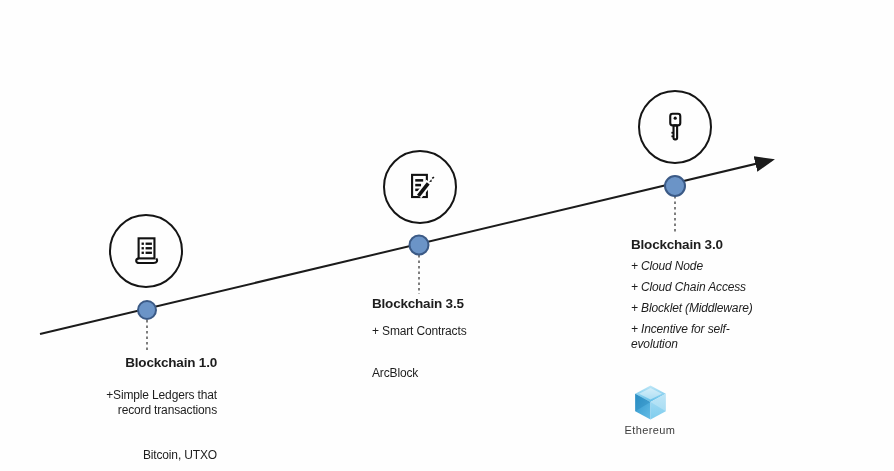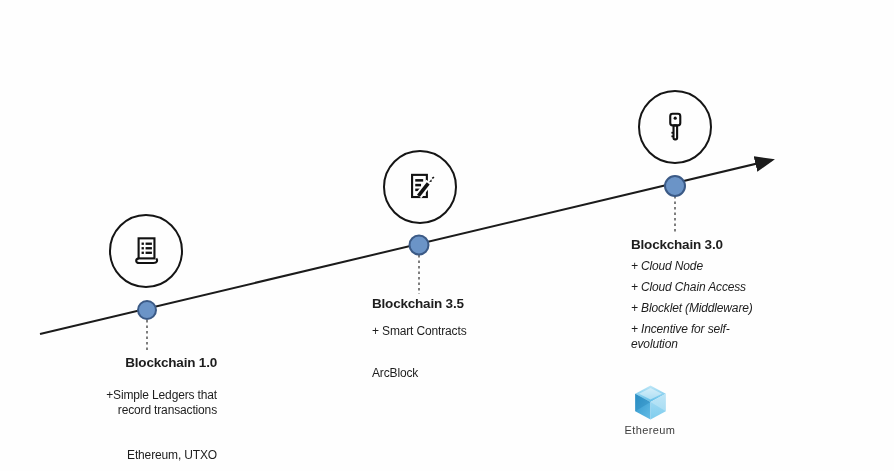--- a/index.html
+++ b/index.html
@@ -155,21 +155,21 @@
       <circle class="glyph-fill" cx="18.2" cy="9.6" r="1.5"></circle>
       <rect class="glyph" x="16.6" y="16.5" width="3.4" height="13.2" rx="1" stroke-width="1.9"></rect>
       <rect class="glyph-fill" x="14.6" y="22.6" width="2.2" height="1.7"></rect>
       <rect class="glyph-fill" x="14.6" y="26" width="2.2" height="1.7"></rect>
     </svg>
   </div>
 
   <div class="milestone" id="milestone-1">
     <div class="milestone-title">Blockchain 1.0</div>
     <div class="feature">+Simple Ledgers that record transactions</div>
-    <div class="example">Ethereum, UTXO</div>
+    <div class="example">Bitcoin, UTXO</div>
   </div>
 
   <div class="milestone" id="milestone-2">
     <div class="milestone-title">Blockchain 3.5</div>
     <div class="feature">+ Smart Contracts</div>
     <div class="example">ArcBlock</div>
   </div>
 
   <div class="milestone" id="milestone-3">
     <div class="milestone-title">Blockchain 3.0</div>

